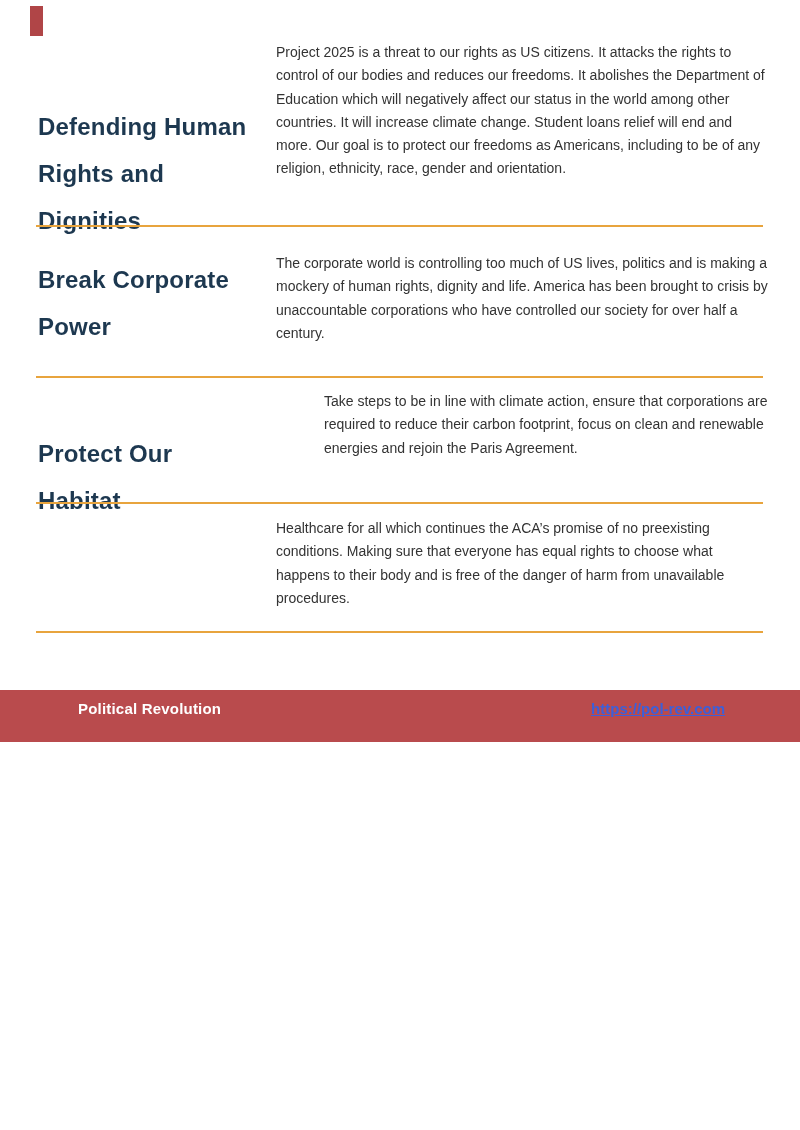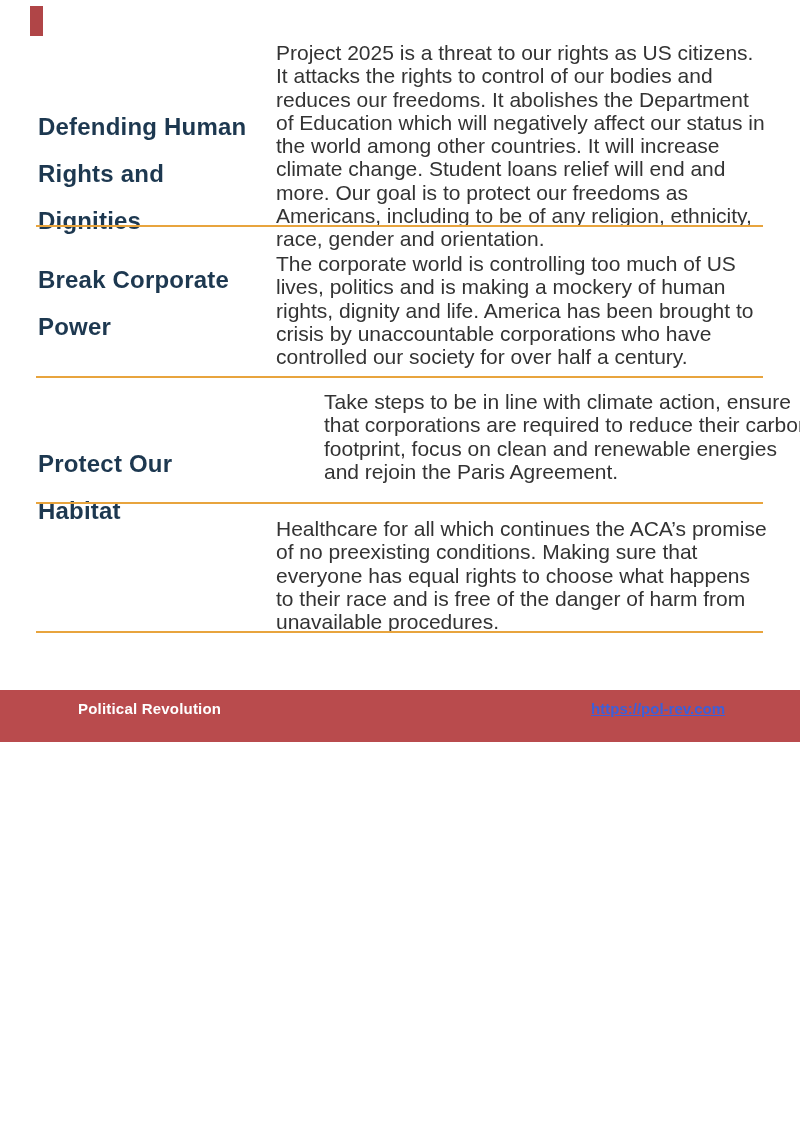--- a/index.html
+++ b/index.html
@@ -30,38 +30,38 @@
     font-size: 24px;
     line-height: 47px;
     font-weight: 700;
     color: var(--heading, #1d3850);
     letter-spacing: 0.2px;
   }
   .body-text {
     position: absolute;
     left: 276px;
     width: 492px;
-    font-size: 21px;
+    font-size: 14px;
     line-height: 23.3px;
     color: var(--body-text, #333333);
   }
   .divider {
     position: absolute;
     left: 36px;
     width: 727px;
     height: 2px;
     background: var(--divider, #e8a43d);
   }
   .h1 { top: 103px; }
   .p1 { top: 41px; }
   .d1 { top: 225px; }
   .h2 { top: 256px; }
   .p2 { top: 240px; margin-top: 12px; }
   .d2 { top: 376px; }
-  .h3 { top: 440px; }
+  .h3 { top: 430px; }
   .p3 { top: 390px; margin-left: 48px; }
   .d3 { top: 502px; }
   .h4 { top: 543px; }
   .p4 { top: 517px; }
   .d4 { top: 631px; }
   .footer {
     position: absolute;
     left: 0;
     top: 690px;
     width: 800px;
@@ -99,21 +99,21 @@
   <div class="divider d1"></div>
 
   <div class="heading h2">Break Corporate Power</div>
   <div class="body-text p2">The corporate world is controlling too much of US lives, politics and is making a mockery of human rights, dignity and life. America has been brought to crisis by unaccountable corporations who have controlled our society for over half a century.</div>
   <div class="divider d2"></div>
 
   <div class="heading h3">Protect Our Habitat</div>
   <div class="body-text p3">Take steps to be in line with climate action, ensure that corporations are required to reduce their carbon footprint, focus on clean and renewable energies and rejoin the Paris Agreement.</div>
   <div class="divider d3"></div>
 
-  <div class="body-text p4">Healthcare for all which continues the ACA’s promise of no preexisting conditions. Making sure that everyone has equal rights to choose what happens to their race and is free of the danger of harm from unavailable procedures.</div>
+  <div class="body-text p4">Healthcare for all which continues the ACA’s promise of no preexisting conditions. Making sure that everyone has equal rights to choose what happens to their body and is free of the danger of harm from unavailable procedures.</div>
   <div class="divider d4"></div>
 
   <div class="footer">
     <span class="footer-org">Political Revolution</span>
     <a class="footer-link">https://pol-rev.com</a>
   </div>
 
 </div>
 
 </body></html>

